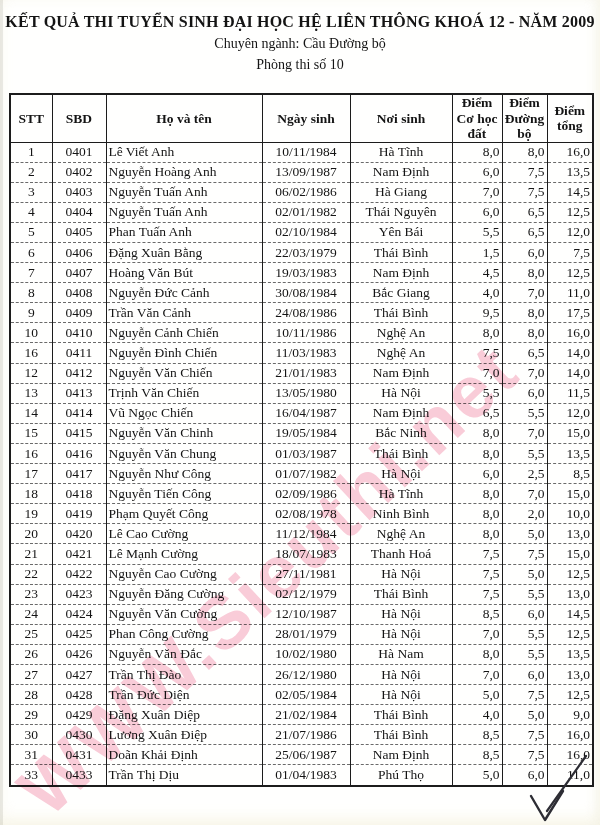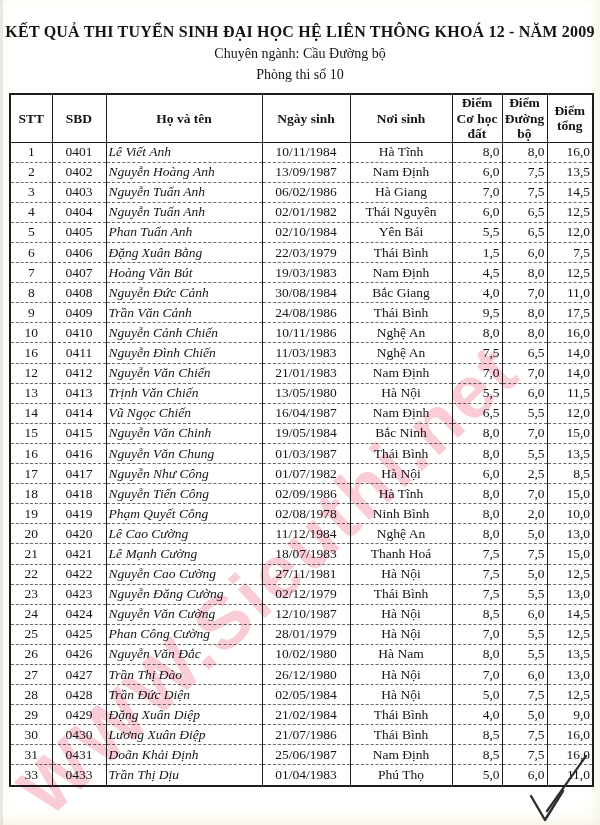--- a/index.html
+++ b/index.html
@@ -4,21 +4,21 @@
 <style>
   html,body { margin:0; padding:0; background:#ffffff; }
   .page {
     position:relative; width:600px; height:825px; overflow:hidden;
     background:#fffffe;
     font-family:"Liberation Serif", serif; color:#141414;
     box-shadow: inset 0 -8px 14px rgba(225,218,160,0.18), inset -6px 0 10px rgba(210,205,170,0.10);
   }
   .scan-edge { position:absolute; left:0; top:0; width:3px; height:100%;
     background:rgba(110,110,100,0.14); }
-  .doc-header { position:absolute; top:22px; left:0; width:100%; text-align:center; }
+  .doc-header { position:absolute; top:12px; left:0; width:100%; text-align:center; }
   .doc-title { margin:0; font-size:16px; font-weight:bold; letter-spacing:.2px; line-height:1.25; }
   .doc-sub { font-size:14px; margin-top:3px; line-height:1.3; }
   table.results {
     position:absolute; top:93px; left:9px;
     border-collapse:collapse; table-layout:fixed; width:583px;
     background:transparent;
   }
   table.results, table.results th, table.results td { border:1.4px solid #1c1c1c; }
   table.results { border-width:2px; }
   table.results tbody td { border-top:1px dashed #6a6a6a; border-bottom:1px dashed #6a6a6a; }
@@ -26,21 +26,21 @@
     font-weight:bold; text-align:center; vertical-align:middle;
     white-space:pre-line; font-size:13.5px; height:38px; padding:0 1px; line-height:1.15;
   }
   th.th-small { font-size:9.5px; line-height:1.2; }
   th.th-total { font-size:15.5px; line-height:1.05; }
   table.results td {
     font-size:13.5px; height:19.1px; padding:0 2px; vertical-align:middle;
     overflow:hidden; white-space:nowrap;
   }
   td.c-stt, td.c-sbd { text-align:center; }
-  td.c-name { text-align:left; padding-left:5px;font-style:italic; }
+  td.c-name { text-align:left; padding-left:5px; }
   td.c-dob, td.c-pob { text-align:center; }
   td.c-score, td.c-total { text-align:right; padding-right:9px; }
   .watermark {
     position:absolute; left:2px; top:770px;
     transform:rotate(-43deg); transform-origin:0 0;
     font-family:"Liberation Sans", sans-serif; font-weight:700;
     font-size:74px; letter-spacing:3px; white-space:nowrap;
     color:rgba(242,148,175,0.48); mix-blend-mode:multiply;
     pointer-events:none; z-index:5;
   }

